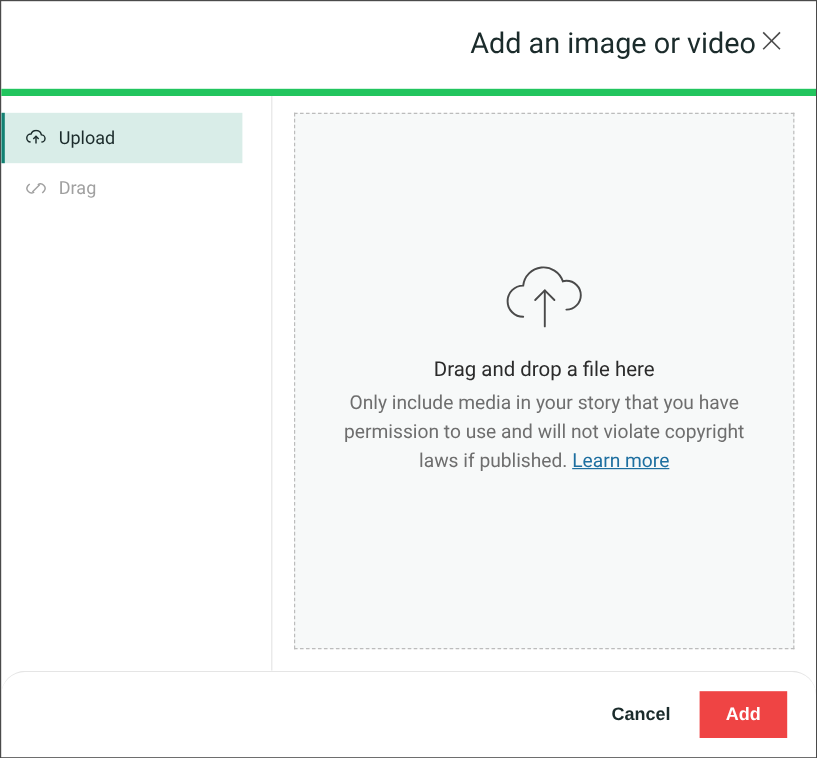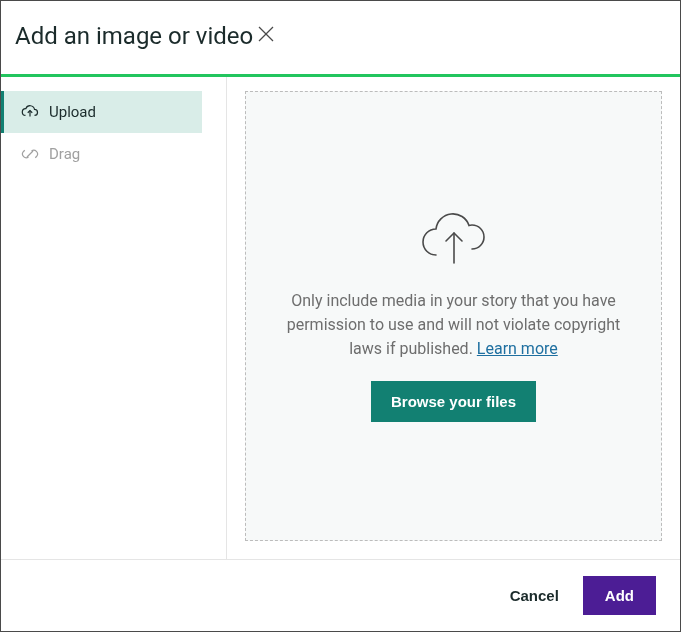--- a/index.html
+++ b/index.html
@@ -10,24 +10,24 @@
     body {
       font-family: -apple-system, BlinkMacSystemFont, "Segoe UI", Roboto, Helvetica, Arial, sans-serif;
       background: #fff;
       width: 681px;
       height: 632px;
       border: 1px solid #4a4a4a;
       display: flex;
       flex-direction: column;
     }
     .header {
-      padding: 20px 24px 24px 14px;
-      border-bottom: 3px solid #22c55e;
+      padding: 20px 24px 24px 41px;
+      border-bottom: 6px solid #22c55e;
       display: flex;
-      justify-content: flex-start;
+      justify-content: flex-end;
       align-items: center;
     }
     .header h1 {
       font-size: 24px;
       font-weight: 400;
       color: #1b2b2b;
     }
     .close-btn {
       background: none;
       border: none;
@@ -110,32 +110,33 @@
       font-weight: 600;
       cursor: pointer;
     }
     .footer {
       border-top: 1px solid #e5e5e5;
       display: flex;
       justify-content: flex-end;
       gap: 18px;
       align-items: center;
       padding: 16px 24px;
+      border-radius: 20px;
     }
     .cancel-btn {
       background: none;
       border: none;
       font-size: 15px;
       font-weight: 600;
       color: #1b2b2b;
       cursor: pointer;
       padding: 10px 6px;
     }
     .add-btn {
-      background: #4c1d95;
+      background: #ef4444;
       color: #fff;
       border: none;
       font-size: 15px;
       font-weight: 600;
       padding: 11px 22px;
       cursor: default;
     }
   </style>
 </head>
 <body>
@@ -170,24 +171,24 @@
     </div>
   </nav>
 
   <div class="content">
     <div class="dropzone">
       <svg class="cloud-icon" width="72" height="60" viewBox="0 0 72 60" fill="none" stroke="currentColor" stroke-width="1.6">
         <path d="M54 38a12 12 0 0 0 0-24c-1 0-2 .1-3 .4A17 17 0 0 0 18 18a13 13 0 0 0 0 26" stroke-linecap="round"></path>
         <line x1="36" y1="52" x2="36" y2="22" stroke-linecap="round"></line>
         <path d="M28 30l8-8 8 8" stroke-linecap="round" stroke-linejoin="round"></path>
       </svg>
+      <div class="drop-title">Drag and drop a file here</div>
       <div class="drop-desc">
         <span>Only include media in your story that you have permission to use and will not violate copyright laws if published. </span><a>Learn more</a>
       </div>
-      <button class="browse-btn">Browse your files</button>
     </div>
   </div>
 </div>
 
 <div class="footer">
   <button class="cancel-btn">Cancel</button>
   <button class="add-btn" disabled="">Add</button>
 </div>
 
 </body></html>

